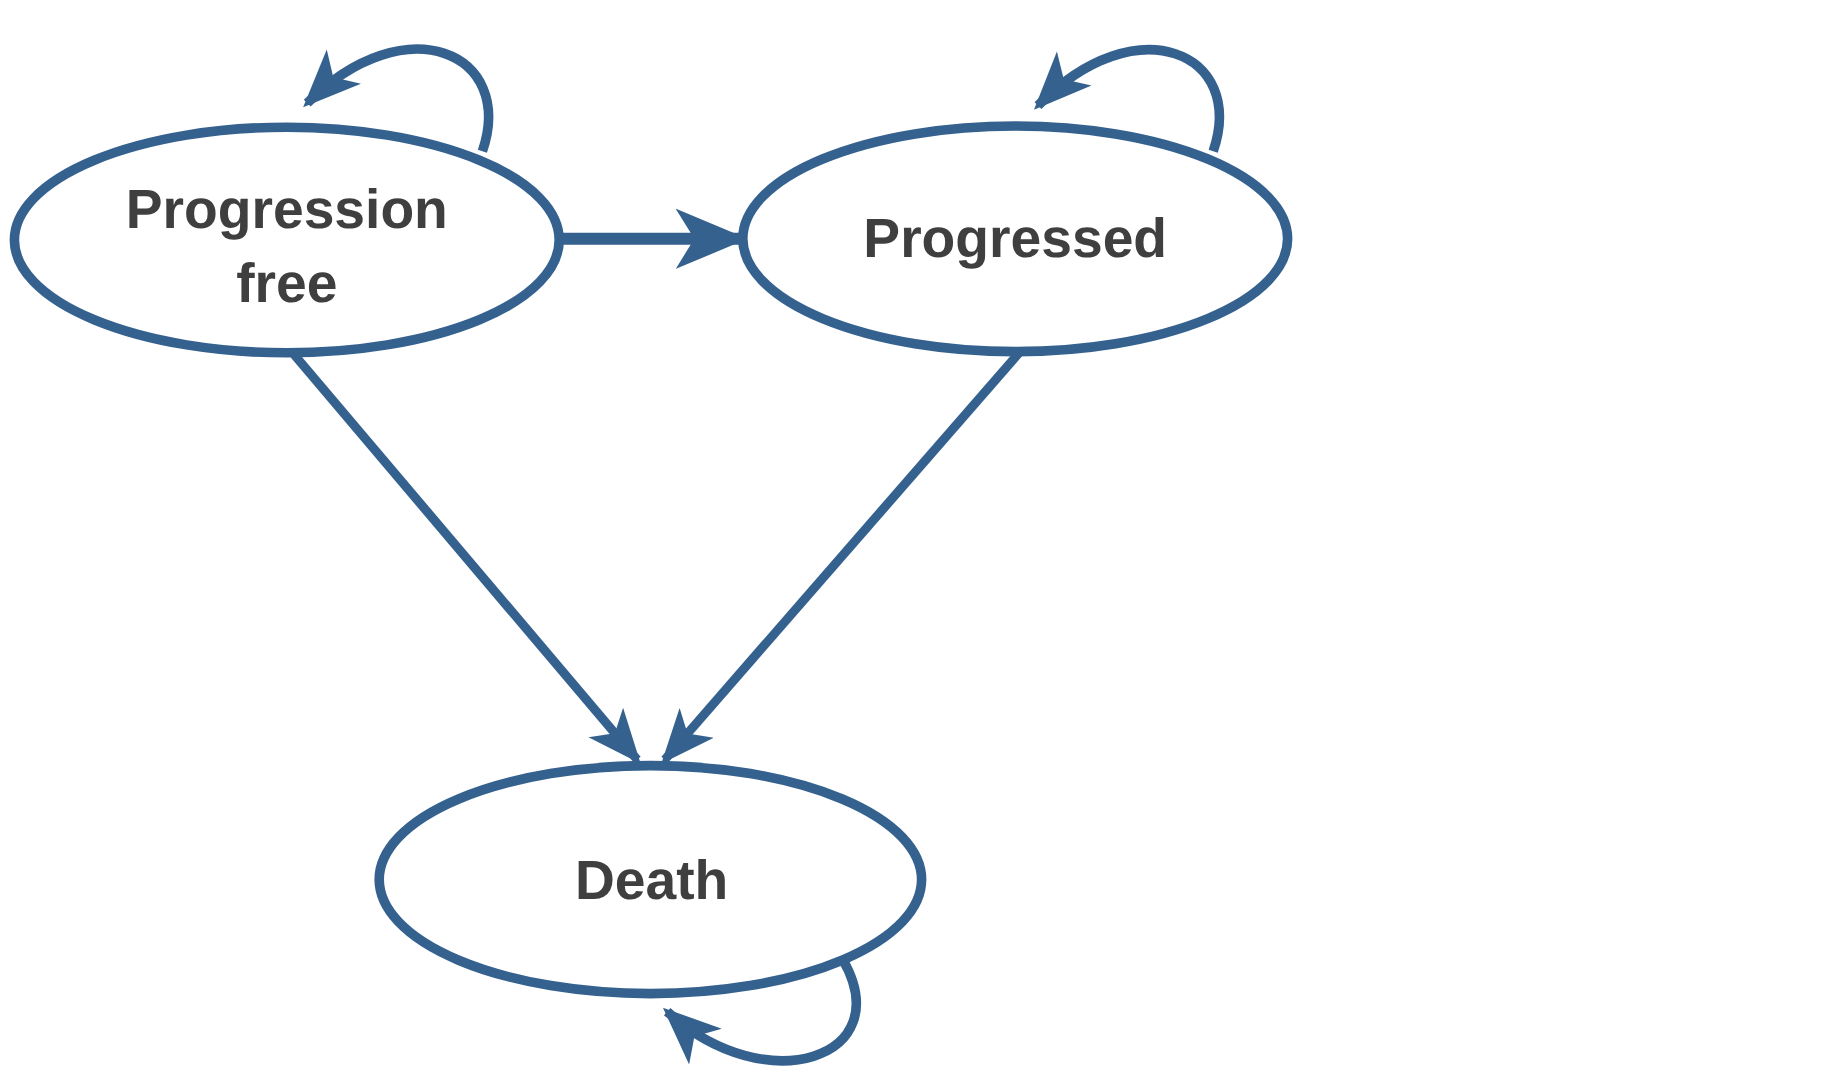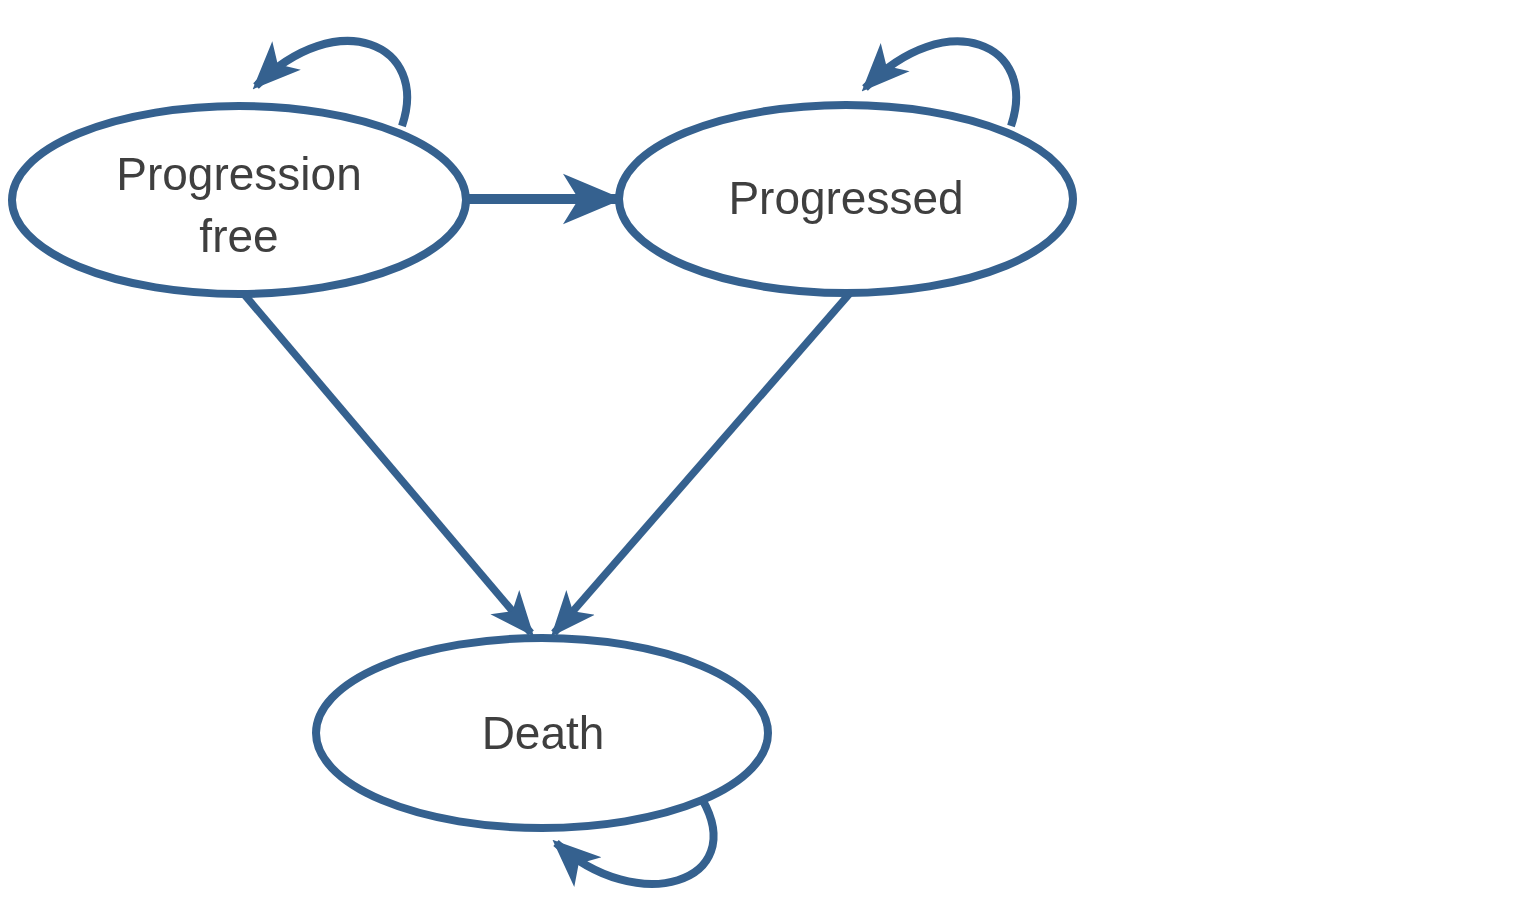--- a/index.html
+++ b/index.html
@@ -6,20 +6,21 @@
     margin: 0;
     padding: 0;
     background: #ffffff;
   }
   .canvas {
     position: relative;
     width: 1530px;
     height: 900px;
     background: #ffffff;
     overflow: hidden;
+    font-weight: bold;
   }
   svg {
     display: block;
   }
   .state-ellipse {
     fill: #ffffff;
     stroke: #35618F;
     stroke-width: 8;
   }
   .edge {

